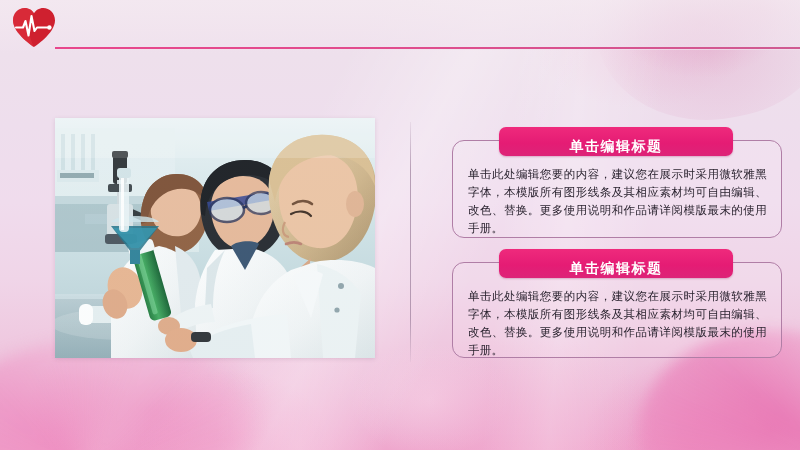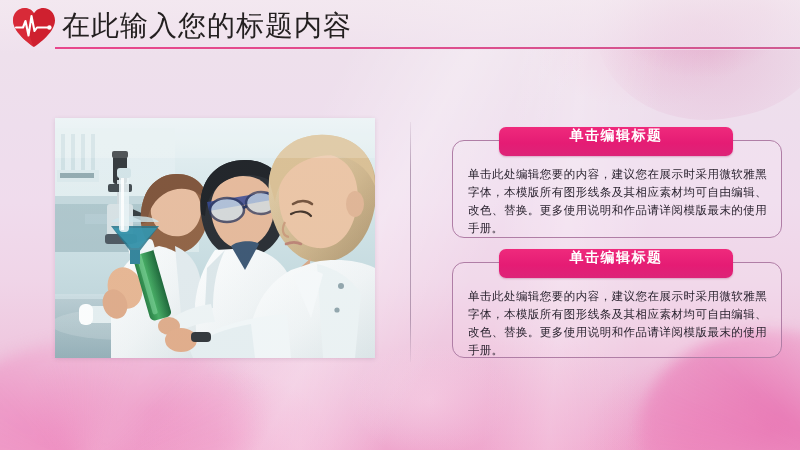--- a/index.html
+++ b/index.html
@@ -158,21 +158,21 @@
   .card-badge {
     position: absolute;
     left: 46px;
     top: -14px;
     width: 234px;
     height: 29px;
     background: linear-gradient(180deg, #ef2a7c 0%, #e51c74 55%, #dd2378 100%);
     border-radius: 7px;
     box-shadow: 0 1px 2px rgba(150,30,90,0.28);
     display: flex;
-    align-items: flex-start;
+    align-items: flex-end;
     justify-content: center;
   }
   .card-badge-text {
     color: #ffffff;
     font-size: 14px;
     font-weight: bold;
     letter-spacing: 1.5px;
     font-family: "DejaVu Sans", "Liberation Sans", sans-serif;
   }
   .card-body {
@@ -203,21 +203,20 @@
 
   <div class="header-band"></div>
 
   <svg class="heart-icon" viewBox="0 0 48 44">
     <path d="M24 42 C24 42 3 28.5 3 15.5 C3 8.2 8.4 3 14.7 3 C19 3 22.3 5.3 24 8.3 C25.7 5.3 29 3 33.3 3 C39.6 3 45 8.2 45 15.5 C45 28.5 24 42 24 42 Z" fill="#cf202f"></path>
     <path d="M24 42 C24 42 3 28.5 3 15.5 C3 8.2 8.4 3 14.7 3 C19 3 22.3 5.3 24 8.3 C21 12 19 17 19 22 C19 30 21.5 37 24 42 Z" fill="#e03340" opacity="0.55"></path>
     <path d="M6 22.5 L13 22.5 L15.5 16 L18.5 30.5 L21.5 11 L24.5 26 L27 22.5 L39 22.5" fill="none" stroke="#ffffff" stroke-width="2.1" stroke-linejoin="round" stroke-linecap="round"></path>
     <circle cx="39.4" cy="22.5" r="2.2" fill="#ffffff"></circle>
   </svg>
 
-  <div class="slide-title">在此输入您的标题内容</div>
 
   <div class="header-rule"></div>
 
   <div class="photo-frame">
     <svg class="photo-canvas" viewBox="0 0 320 240" preserveAspectRatio="xMidYMid slice">
       <defs>
         <linearGradient id="labbg" x1="0" y1="0" x2="0" y2="1">
           <stop offset="0%" stop-color="#e9f2f4"></stop>
           <stop offset="45%" stop-color="#cfe2e6"></stop>
           <stop offset="100%" stop-color="#b6ced4"></stop>

